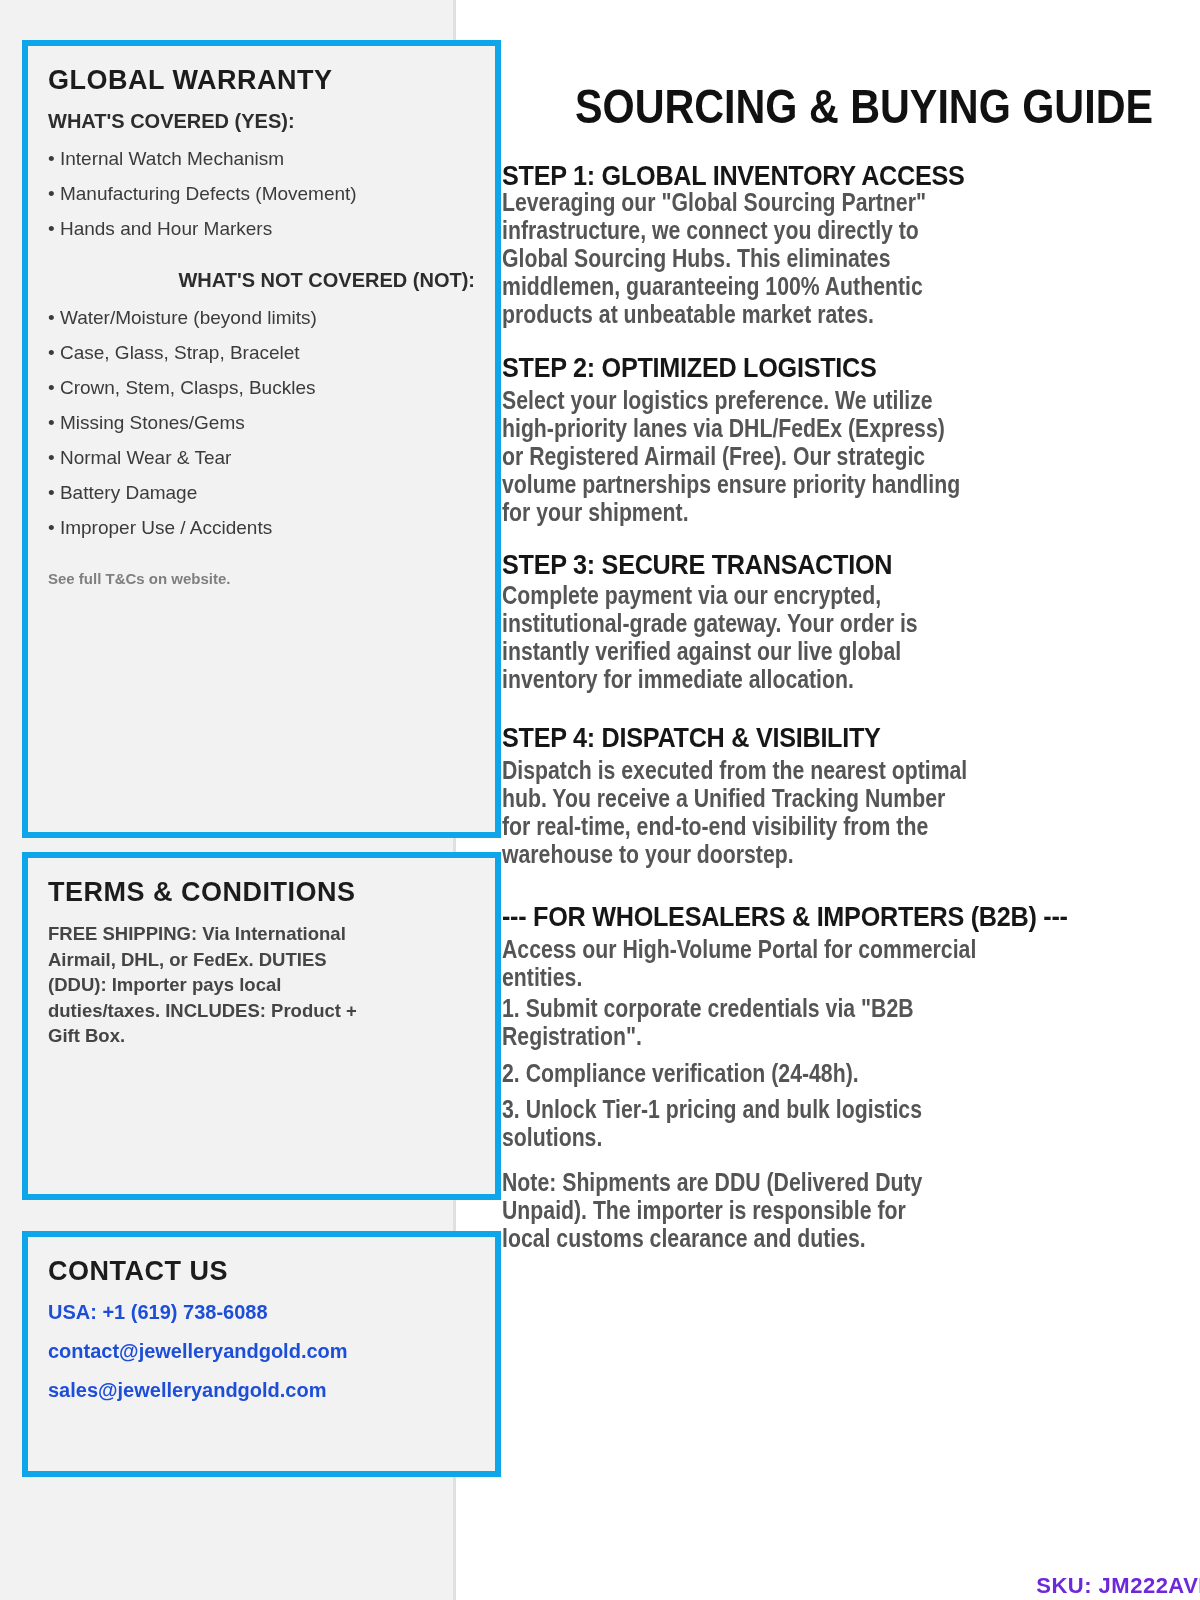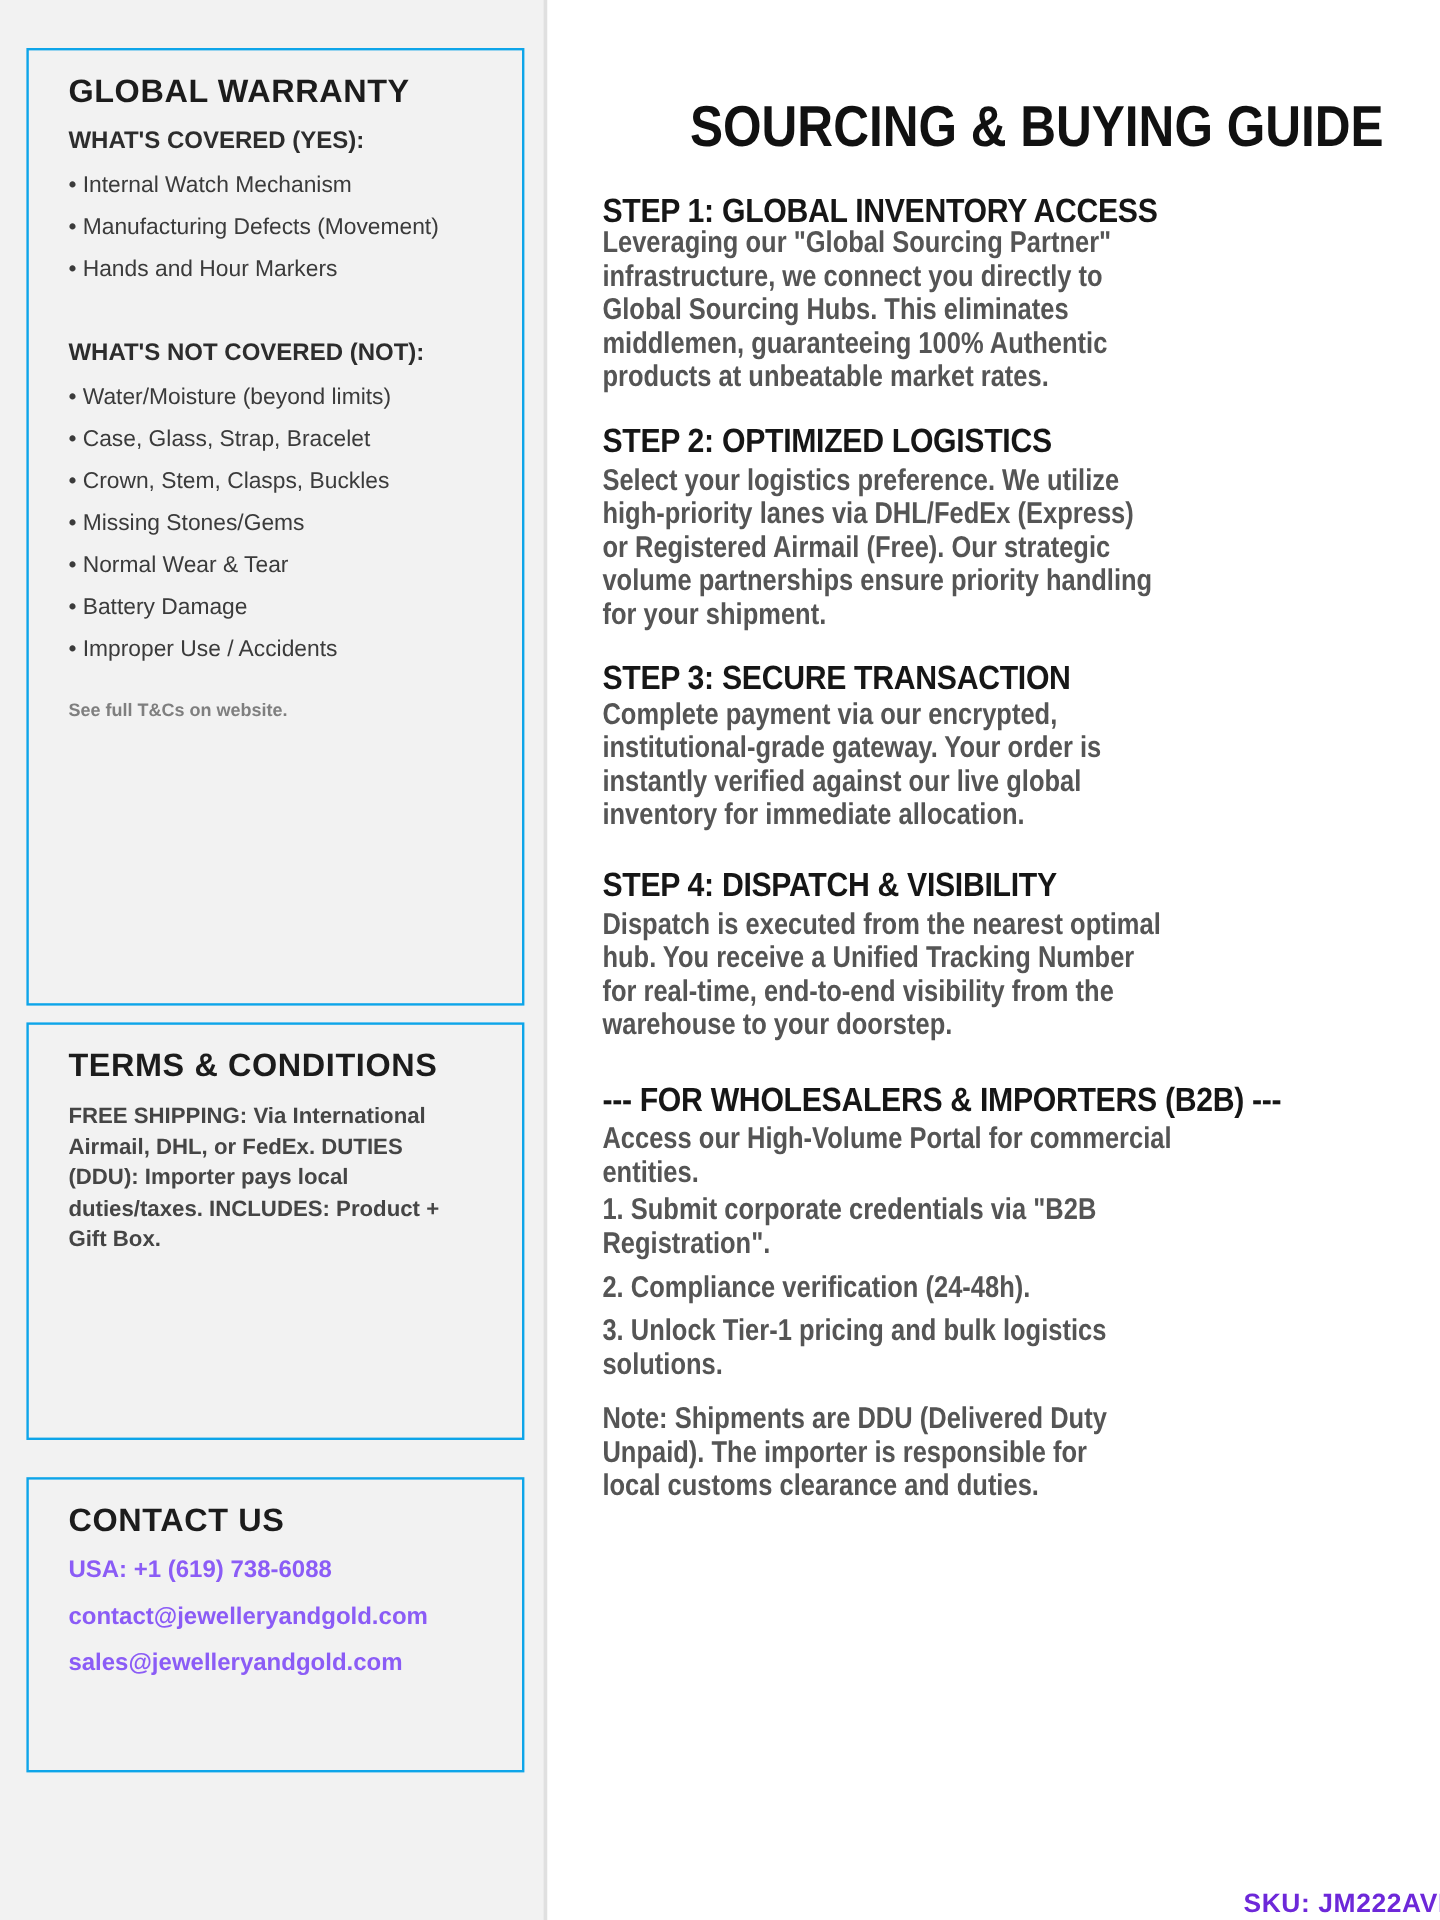--- a/index.html
+++ b/index.html
@@ -8,52 +8,52 @@
     background:#ffffff;
     font-family:"Liberation Sans","DejaVu Sans",sans-serif;
   }
 
   
   #sidebar {
     position:absolute; left:0; top:0; width:453px; height:1600px;
     background:#f2f2f2; border-right:3px solid #e0e0e0;
   }
   .side-box {
-    position:absolute; left:22px; width:415px; box-sizing:border-box;
-    border:2px solid #0ea5e9; padding:18px 33px; background:#f2f2f2;
+    position:absolute; left:22px; width:479px; box-sizing:border-box;
+    border:6px solid #0ea5e9; padding:18px 20px; background:#f2f2f2;
   }
   #box-warranty { top:40px;  height:798px; }
   #box-terms    { top:852px; height:348px; }
   #box-contact  { top:1231px; height:246px; }
 
   .side-title {
     margin:0 0 12px 0; font-size:27px; line-height:33px; font-weight:700;
     color:#1c1c1c; letter-spacing:0.5px;
   }
   .side-sub {
     margin:0 0 8px 0; font-size:20px; line-height:24px; font-weight:700;
     color:#2d2d2d;
   }
-  .side-sub.second { margin-top:40px; }
+  .side-sub.second { margin-top:22px;text-align:right; }
   .side-list { margin:0; padding:0; list-style:none; }
   .side-list li {
     font-size:19px; line-height:35px; font-weight:400; color:#3b3b3b;
   }
   .side-list li::before { content:"• "; }
   .side-note {
     margin:22px 0 0 0; font-size:15px; line-height:24px; font-weight:700;
     color:#7f7f7f;
   }
   .terms-body {
     margin:10px 0 0 0; font-size:18.5px; line-height:25.5px; font-weight:700;
     color:#454545; white-space:pre-line;
   }
   .contact-line {
     margin:0 0 15px 0; font-size:20px; line-height:24px; font-weight:700;
-    color:#8b5cf6;
+    color:#1d4ed8;
   }
   .contact-line.first { margin-top:12px; }
 
   
   #main { position:absolute; left:456px; top:17px; width:816px; height:1600px; }
 
   .main-title {
     position:absolute; top:64px; left:0; width:100%; margin:0;
     text-align:center; font-size:48px; line-height:52px; font-weight:700;
     color:#111111; transform:scaleX(0.86); transform-origin:50% 0;

